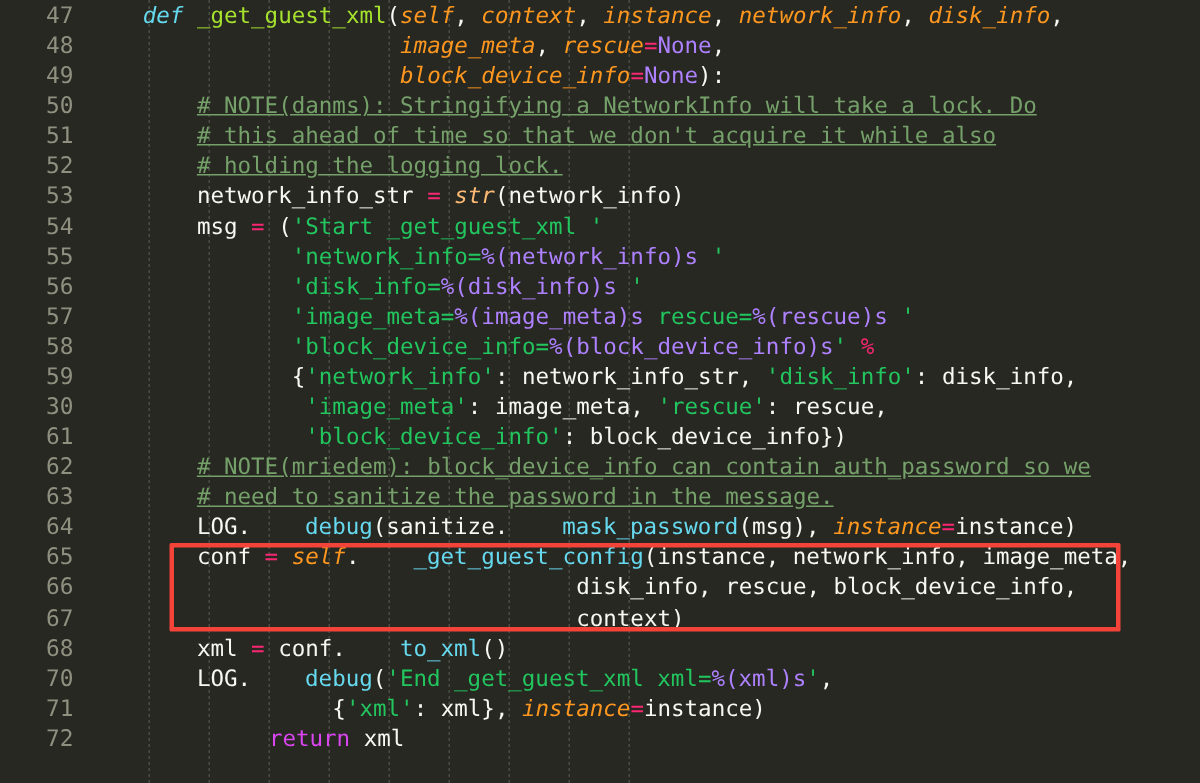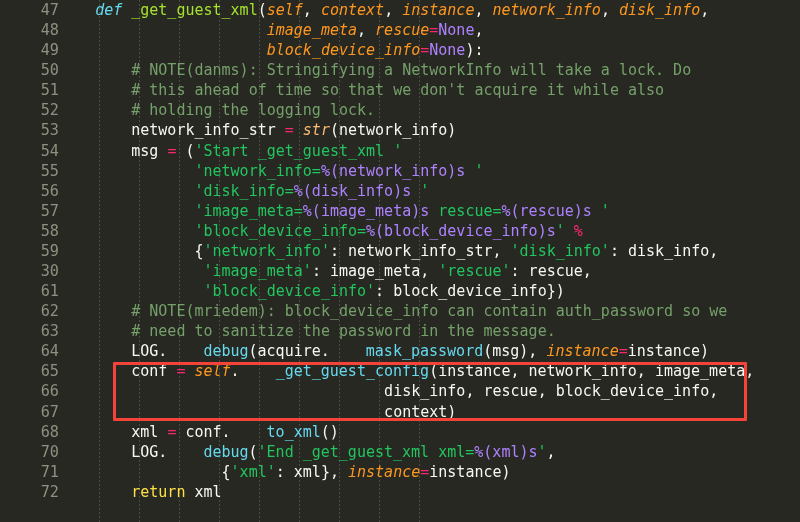--- a/index.html
+++ b/index.html
@@ -35,39 +35,38 @@
   }
   .gutter {
     position: absolute;
     left: 0;
     top: 0;
     width: 49px;
     text-align: right;
     color: #8f9080;
     font-size: 15.2px;
     font-family: "DejaVu Sans Mono", monospace;
-    padding-left: 10px;
   }
   .content {
     position: absolute;
     left: 59px;
     top: 0;
     color: #f8f8f2;
     font-size: 15px;
     font-family: "DejaVu Sans Mono", monospace;
   }
   
   .kw      { color: #66d9ef; font-style: italic; }   
-  .kw2     { color: #fde047; }                        
+  .kw2     { color: #d946ef; margin-left: 48px; }                        
   .fn      { color: #a6e22e; }                        
   .param   { color: #fd971f; font-style: italic; }    
   .op      { color: #f92672; }                        
   .const   { color: #ae81ff; }                        
   .str     { color: #22c55e; }                        
-  .cmt     { color: #75a06a; }                        
+  .cmt     { color: #75a06a; text-decoration: underline; }                        
   .bi      { color: #fdba74; font-style: italic; }    
   .meth    { color: #66d9ef; margin-left: 36px; }                        
   .plain   { color: #f8f8f2; }
   .punc    { color: #f8f8f2; }
 
   
   .guides {
     position: absolute;
     left: 0; top: 0;
     width: 800px; height: 522px;
@@ -118,21 +117,21 @@
       <div class="line"><div class="gutter">54</div><div class="content"><span class="plain">        </span><span class="plain">msg </span><span class="op">=</span><span class="punc"> (</span><span class="str">'Start _get_guest_xml '</span></div></div>
       <div class="line"><div class="gutter">55</div><div class="content"><span class="plain">               </span><span class="str">'network_info=</span><span class="const">%(network_info)s</span><span class="str"> '</span></div></div>
       <div class="line"><div class="gutter">56</div><div class="content"><span class="plain">               </span><span class="str">'disk_info=</span><span class="const">%(disk_info)s</span><span class="str"> '</span></div></div>
       <div class="line"><div class="gutter">57</div><div class="content"><span class="plain">               </span><span class="str">'image_meta=</span><span class="const">%(image_meta)s</span><span class="str"> rescue=</span><span class="const">%(rescue)s</span><span class="str"> '</span></div></div>
       <div class="line"><div class="gutter">58</div><div class="content"><span class="plain">               </span><span class="str">'block_device_info=</span><span class="const">%(block_device_info)s</span><span class="str">'</span><span class="plain"> </span><span class="op">%</span></div></div>
       <div class="line"><div class="gutter">59</div><div class="content"><span class="plain">               </span><span class="punc">{</span><span class="str">'network_info'</span><span class="plain">: network_info_str, </span><span class="str">'disk_info'</span><span class="plain">: disk_info,</span></div></div>
       <div class="line"><div class="gutter">30</div><div class="content"><span class="plain">                </span><span class="str">'image_meta'</span><span class="plain">: image_meta, </span><span class="str">'rescue'</span><span class="plain">: rescue,</span></div></div>
       <div class="line"><div class="gutter">61</div><div class="content"><span class="plain">                </span><span class="str">'block_device_info'</span><span class="plain">: block_device_info})</span></div></div>
       <div class="line"><div class="gutter">62</div><div class="content"><span class="plain">        </span><span class="cmt"># NOTE(mriedem): block_device_info can contain auth_password so we</span></div></div>
       <div class="line"><div class="gutter">63</div><div class="content"><span class="plain">        </span><span class="cmt"># need to sanitize the password in the message.</span></div></div>
-      <div class="line"><div class="gutter">64</div><div class="content"><span class="plain">        </span><span class="plain">LOG.</span><span class="meth">debug</span><span class="plain">(acquire.</span><span class="meth">mask_password</span><span class="plain">(msg), </span><span class="param">instance</span><span class="op">=</span><span class="plain">instance)</span></div></div>
+      <div class="line"><div class="gutter">64</div><div class="content"><span class="plain">        </span><span class="plain">LOG.</span><span class="meth">debug</span><span class="plain">(sanitize.</span><span class="meth">mask_password</span><span class="plain">(msg), </span><span class="param">instance</span><span class="op">=</span><span class="plain">instance)</span></div></div>
       <div class="line"><div class="gutter">65</div><div class="content"><span class="plain">        </span><span class="plain">conf </span><span class="op">=</span><span class="plain"> </span><span class="param">self</span><span class="plain">.</span><span class="meth">_get_guest_config</span><span class="plain">(instance, network_info, image_meta,</span></div></div>
       <div class="line"><div class="gutter">66</div><div class="content"><span class="plain">                                    </span><span class="plain">disk_info, rescue, block_device_info,</span></div></div>
       <div class="line"><div class="gutter">67</div><div class="content"><span class="plain">                                    </span><span class="plain">context)</span></div></div>
       <div class="line"><div class="gutter">68</div><div class="content"><span class="plain">        </span><span class="plain">xml </span><span class="op">=</span><span class="plain"> conf.</span><span class="meth">to_xml</span><span class="plain">()</span></div></div>
       <div class="line"><div class="gutter">70</div><div class="content"><span class="plain">        </span><span class="plain">LOG.</span><span class="meth">debug</span><span class="punc">(</span><span class="str">'End _get_guest_xml xml=</span><span class="const">%(xml)s</span><span class="str">'</span><span class="punc">,</span></div></div>
       <div class="line"><div class="gutter">71</div><div class="content"><span class="plain">                  </span><span class="punc">{</span><span class="str">'xml'</span><span class="plain">: xml}, </span><span class="param">instance</span><span class="op">=</span><span class="plain">instance)</span></div></div>
       <div class="line"><div class="gutter">72</div><div class="content"><span class="plain">        </span><span class="kw2">return</span><span class="plain"> xml</span></div></div>
     </div>
   <div id="highlight-box" style="left: 113px; top: 362px; width: 634px; height: 59px; border-color: rgb(244, 68, 58);"></div>
 </div>

